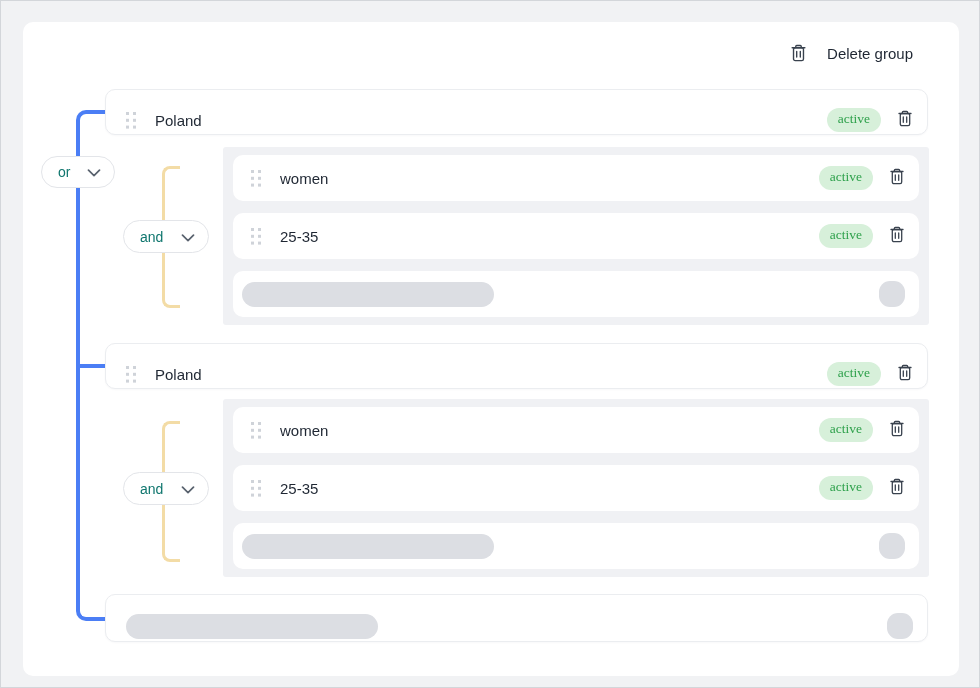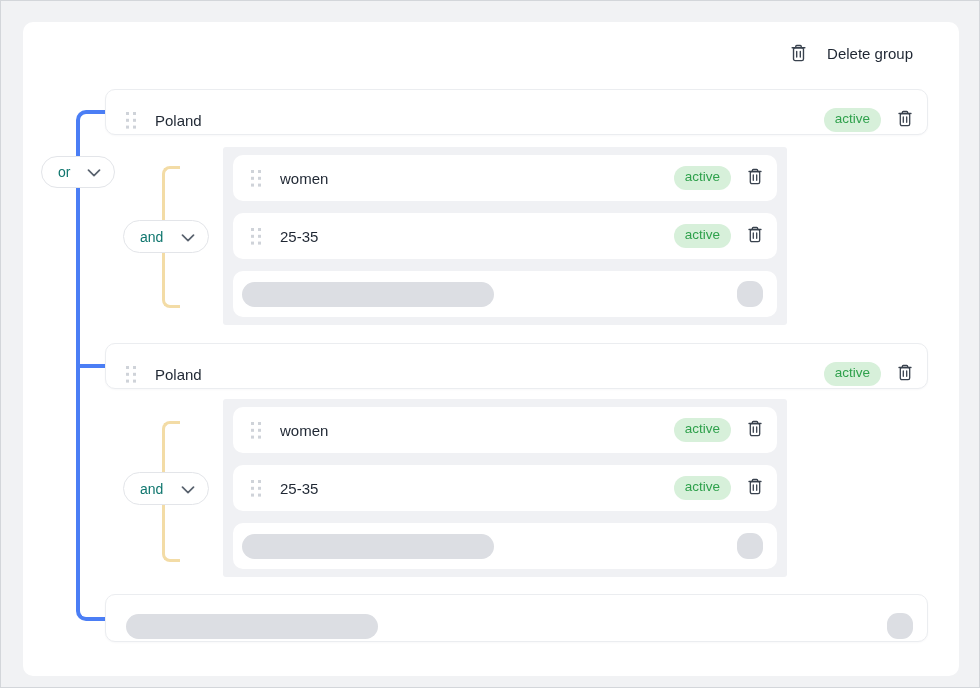--- a/index.html
+++ b/index.html
@@ -47,25 +47,25 @@
   .rule-row{position:absolute;left:82px;width:823px;height:46px;background:#fff;border:1px solid var(--row-border);
     border-radius:10px;display:flex;align-items:center;padding:16px 14px 0 20px;z-index:1;
     box-shadow:0 1px 2px rgba(20,30,50,0.03);}
   .row-poland{top:67px;}
   .row-germany{top:321px;}
   .row-bottom-skeleton{top:572px;height:48px;}
 
   .row-label{font-size:15px;color:var(--text);margin-left:18px;}
   .drag-handle{display:flex;cursor:grab;}
   .status-badge{margin-left:auto;background:var(--badge-bg);color:var(--badge-text);
-    font-size:13.5px;font-weight:500;border-radius:12px;padding:3px 11px 4px;line-height:1.2;cursor:pointer;border:none;font-family:Liberation Sans, sans-serif;}
+    font-size:13.5px;font-weight:500;border-radius:12px;padding:3px 11px 4px;line-height:1.2;cursor:pointer;border:none;font-family:Liberation Serif, serif;}
   .trash-btn{margin-left:16px;background:none;border:none;cursor:pointer;display:flex;align-items:center;padding:0;}
 
   
-  .nested-group{position:absolute;left:200px;width:564px;height:178px;background:var(--group-bg);
+  .nested-group{position:absolute;left:200px;width:706px;height:178px;background:var(--group-bg);
     border-radius:3px;padding:8px 10px;display:flex;flex-direction:column;gap:12px;z-index:1;}
   .ng1{top:125px;}
   .ng2{top:377px;}
   .cond-row{height:46px;background:#fff;border-radius:10px;display:flex;align-items:center;
     padding:0 14px 0 18px;}
 
   
   .skeleton-pill{width:252px;height:25px;border-radius:13px;background:var(--skeleton);}
   .skeleton-circle{margin-left:auto;width:26px;height:26px;border-radius:11px;background:var(--skeleton);}
   .cond-row.skeleton{padding-left:9px;}

